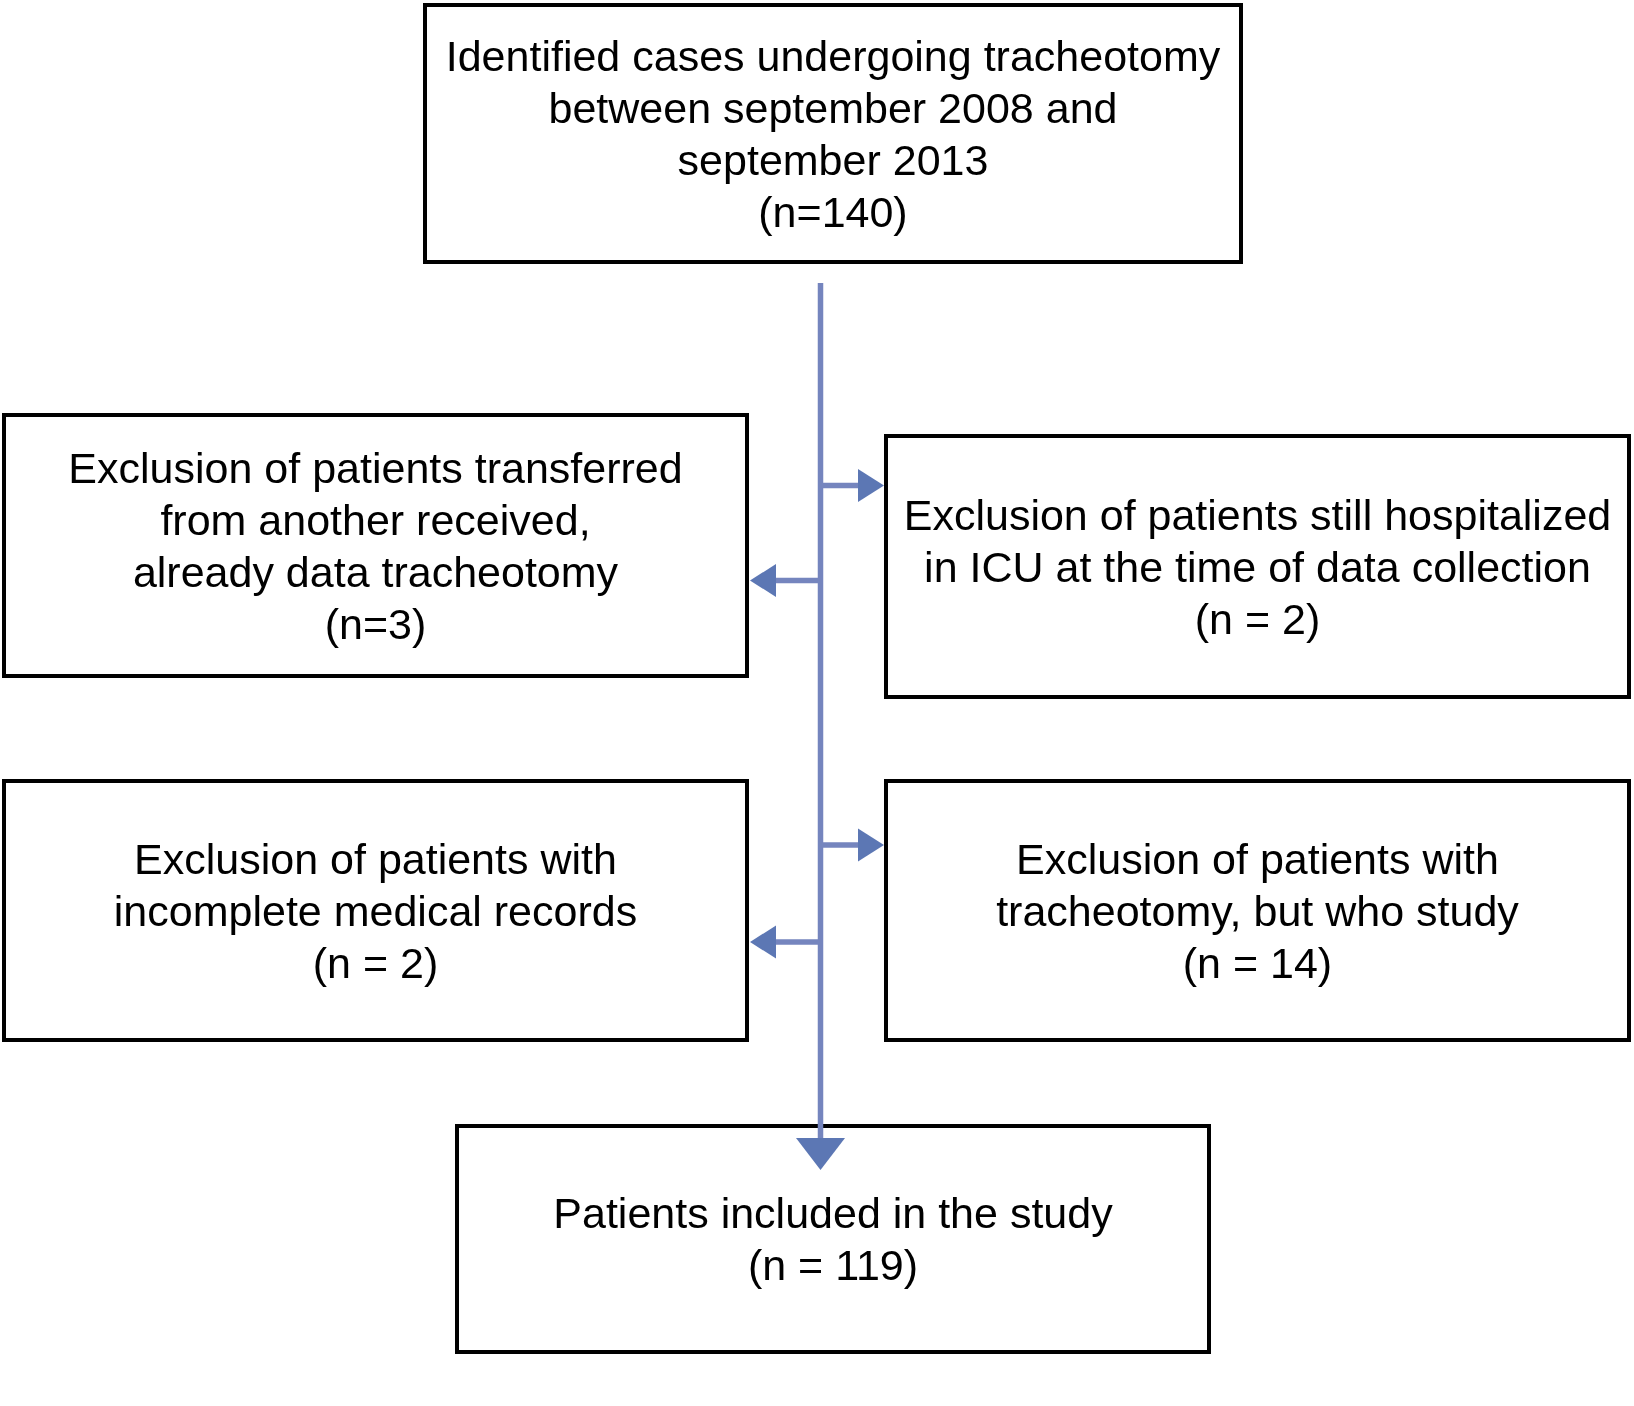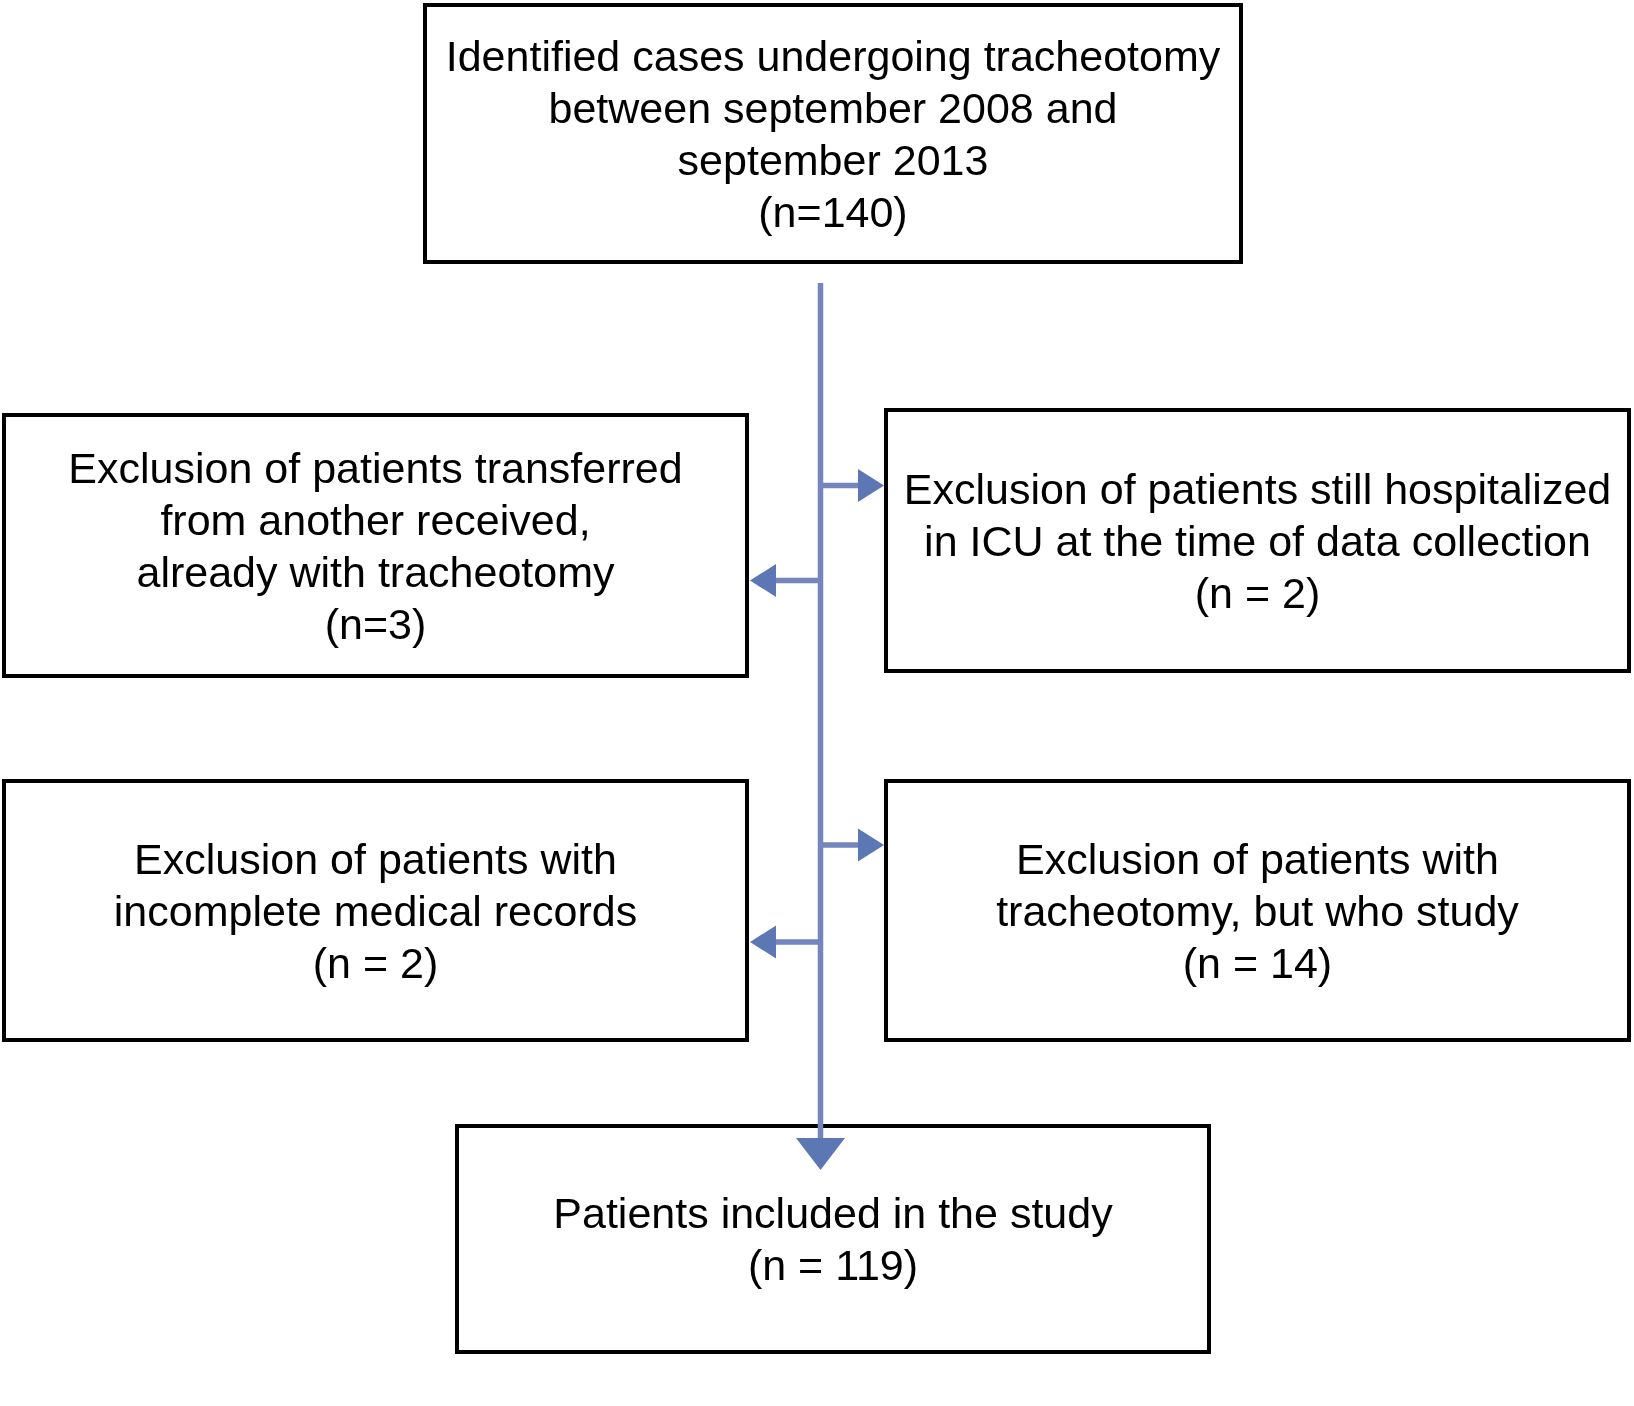--- a/index.html
+++ b/index.html
@@ -27,21 +27,21 @@
     flex-direction:column;
     justify-content:center;
     align-items:center;
     text-align:center;
     font-size:43px;
     line-height:52px;
   }
   .box .tline{white-space:nowrap;}
   .box-top      {left:423px; top:3px;    width:820px; height:261px;}
   .box-r1-left  {left:2px;   top:413px;  width:747px; height:265px;}
-  .box-r1-right {left:884px; top:408px;  width:747px; height:265px;}
+  .box-r1-right {left:884px; top:434px;  width:747px; height:265px;}
   .box-r2-left  {left:2px;   top:779px;  width:747px; height:263px;}
   .box-r2-right {left:884px; top:779px;  width:747px; height:263px;}
   .box-bottom   {left:455px; top:1124px; width:756px; height:230px;}
   svg.arrows{position:absolute;left:0;top:0;pointer-events:none;}
   .cline{stroke:var(--line);stroke-width:5.5;fill:none;}
   .chead{fill:var(--head);stroke:none;}
 </style>
 </head>
 <body>
 
@@ -50,21 +50,21 @@
   <div class="box box-top">
     <div class="tline">Identified cases undergoing tracheotomy</div>
     <div class="tline">between september 2008 and</div>
     <div class="tline">september 2013</div>
     <div class="tline">(n=140)</div>
   </div>
 
   <div class="box box-r1-left">
     <div class="tline">Exclusion of patients transferred</div>
     <div class="tline">from another received,</div>
-    <div class="tline">already with tracheotomy</div>
+    <div class="tline">already data tracheotomy</div>
     <div class="tline">(n=3)</div>
   </div>
 
   <div class="box box-r1-right">
     <div class="tline">Exclusion of patients still hospitalized</div>
     <div class="tline">in ICU at the time of data collection</div>
     <div class="tline">(n = 2)</div>
   </div>
 
   <div class="box box-r2-left">

